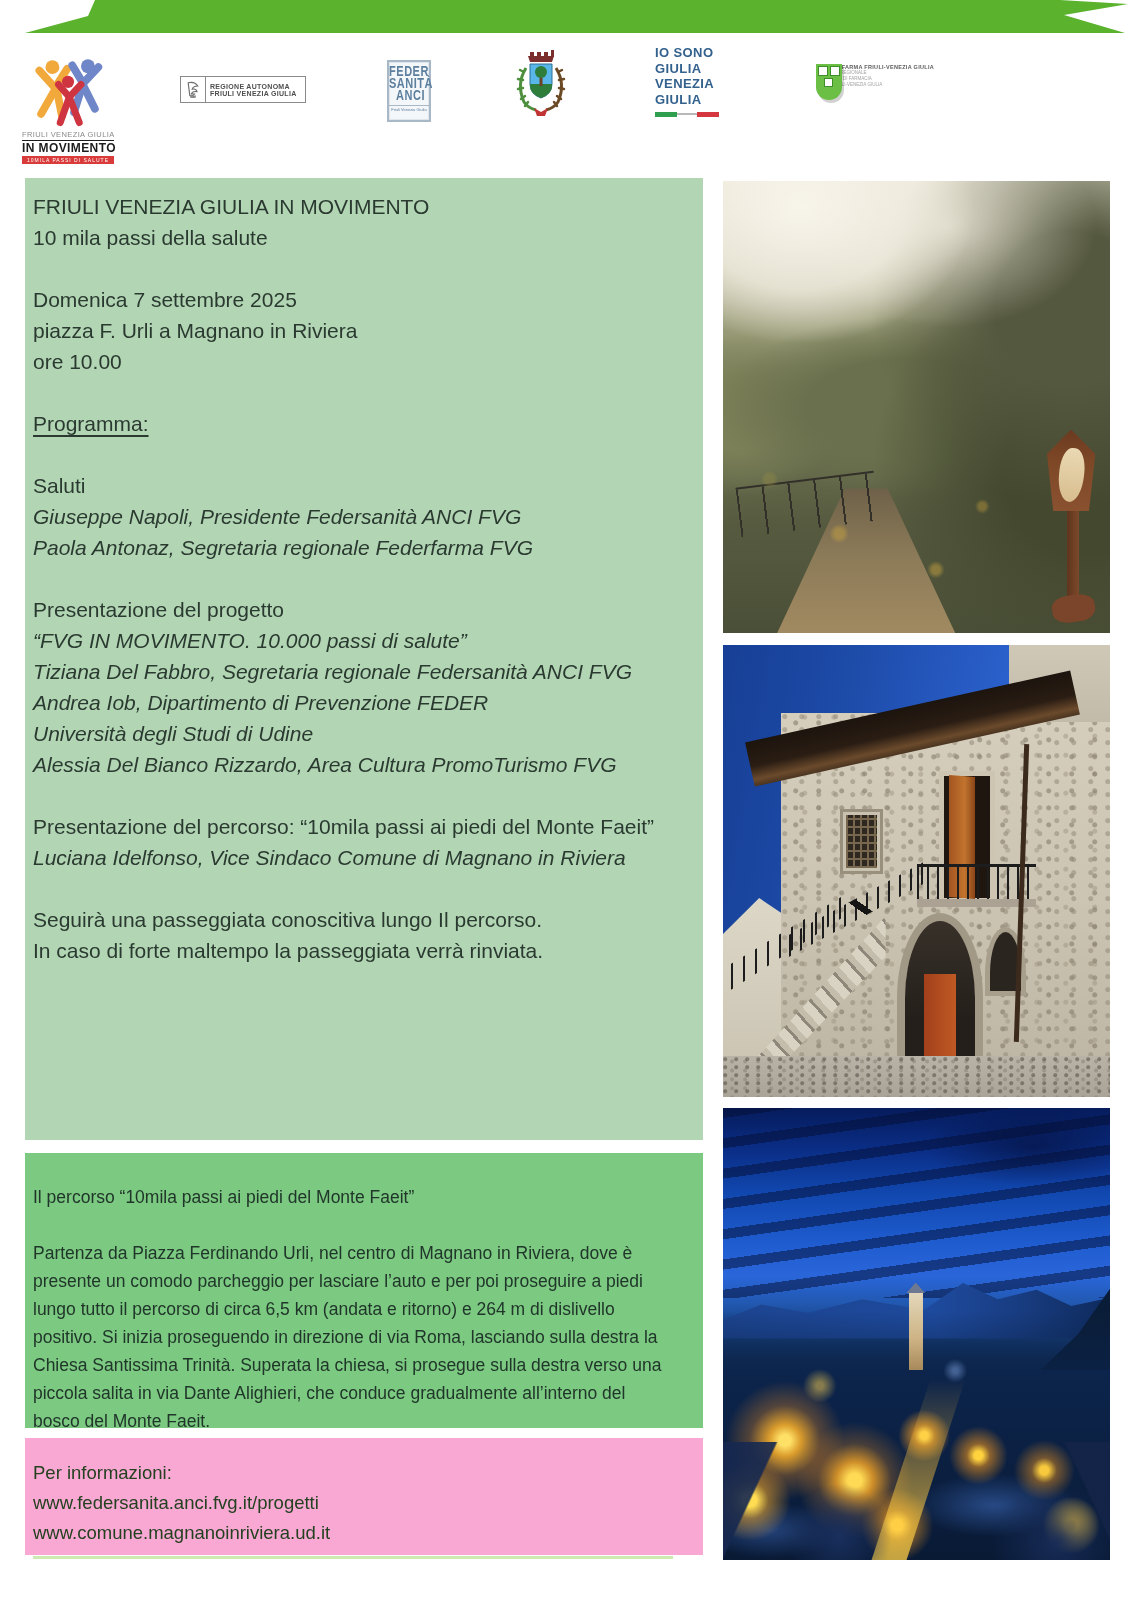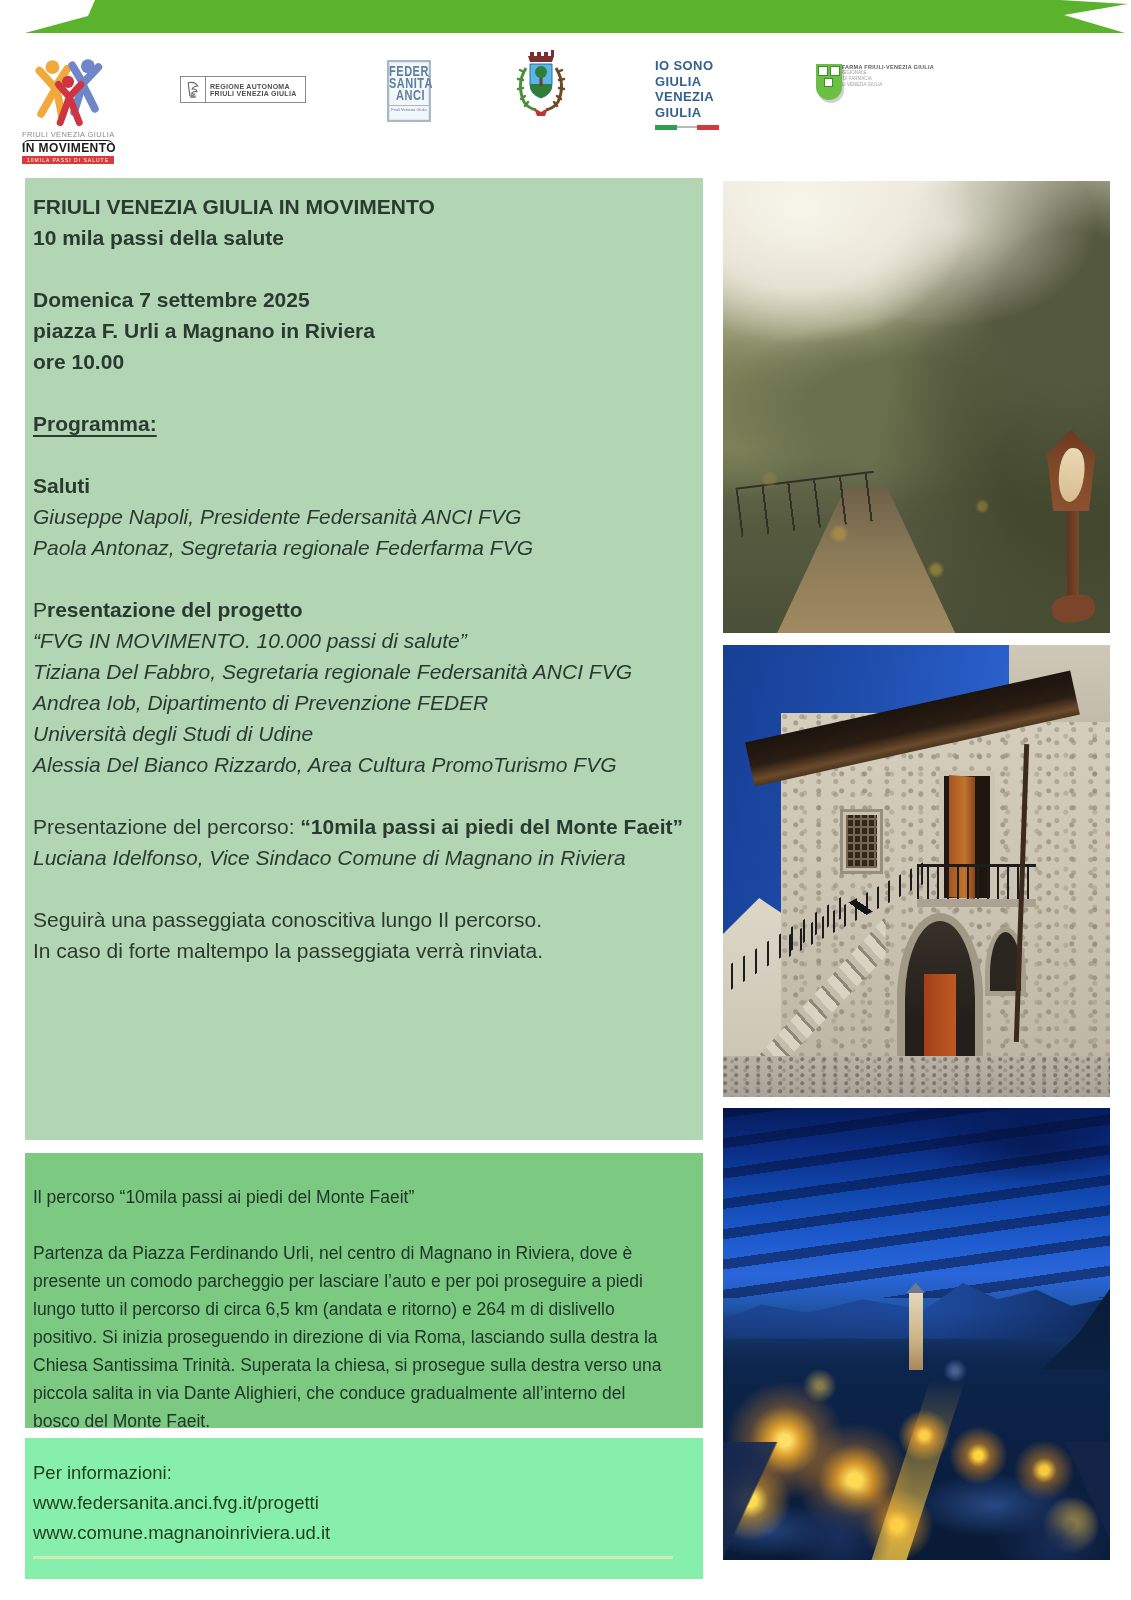--- a/index.html
+++ b/index.html
@@ -9,66 +9,66 @@
   
   .ribbon { position:absolute; left:0; top:0; width:1131px; height:33px; background:#5bb32d;
     clip-path: polygon(95px 0, 1060px 0, 1128px 4px, 1064px 15px, 1125px 33px, 25px 33px, 88px 16px); }
 
   
   .logo-row { position:absolute; left:0; top:40px; width:1131px; height:130px; }
 
   .lg-mov { position:absolute; left:22px; top:18px; width:92px; height:106px; }
   .lg-mov svg { display:block; margin:0 auto; }
   .lg-mov .l1 { font-size:7.5px; color:#8a8a8a; letter-spacing:.4px; text-align:center; white-space:nowrap; }
-  .lg-mov .l2 { font-size:12px; font-weight:bold; color:#1c1c1c; text-align:center; letter-spacing:.4px; border-top:1.5px solid #1c1c1c; margin-top:1px; white-space:nowrap;border-radius:7px; }
+  .lg-mov .l2 { font-size:12px; font-weight:bold; color:#1c1c1c; text-align:center; letter-spacing:.4px; border-top:1.5px solid #1c1c1c; margin-top:1px; white-space:nowrap; }
   .lg-mov .l3 { font-size:5px; color:#fff; background:#d93a3a; text-align:center; letter-spacing:1px; padding:1px 0; margin-top:1px; white-space:nowrap; overflow:hidden; }
 
   .lg-reg { position:absolute; left:180px; top:36px; width:126px; height:27px; border:1px solid #8a8a8a; display:flex; background:#fff; }
   .lg-reg .eagle { width:25px; border-right:1px solid #8a8a8a; display:flex; align-items:center; justify-content:center; }
   .lg-reg .txt { flex:1; display:flex; flex-direction:column; justify-content:center; padding-left:4px; }
   .lg-reg .txt div { font-size:7px; font-weight:bold; color:#4e4e4e; letter-spacing:.3px; white-space:nowrap; }
 
   .lg-fs { position:absolute; left:387px; top:20px; width:44px; height:62px; border:2px solid #a9b8c6; background:#f4f7fa; box-shadow:0 0 0 1px #dfe6ec inset; text-align:center; padding-top:3px; }
   .lg-fs .w { font-size:11px; font-weight:bold; color:#5d7f9e; transform:scale(1,1.25); letter-spacing:.5px; line-height:12px; }
   .lg-fs .w3 { text-align:right; padding-right:4px; }
   .lg-fs .sub { font-size:4px; color:#5d7f9e; margin-top:4px; border-top:1px solid #a9b8c6; padding-top:1px; white-space:nowrap; overflow:hidden; }
 
   .lg-crest { position:absolute; left:508px; top:10px; width:66px; height:70px; }
 
-  .lg-iosono { position:absolute; left:655px; top:18px; width:72px; height:75px; }
+  .lg-iosono { position:absolute; left:655px; top:5px; width:72px; height:75px; }
   .lg-iosono .t { font-size:13px; font-weight:bold; color:#33618e; letter-spacing:.4px; line-height:15.5px; white-space:nowrap; }
   .lg-iosono .flag { margin-top:4px; width:64px; height:6px; display:flex; align-items:center; }
   .lg-iosono .flag .g { width:22px; height:5px; background:#2f9e4f; }
   .lg-iosono .flag .w { flex:1; height:1.5px; background:#b9b9b9; }
   .lg-iosono .flag .r { width:22px; height:5px; background:#d4373e; }
 
   .lg-ff { position:absolute; left:814px; top:22px; width:120px; height:56px; display:flex; }
   .lg-ff .shield { position:relative; width:30px; height:40px; margin-top:2px; }
   .lg-ff .shield .body { position:absolute; left:2px; top:0; width:26px; height:36px; background:#6cbf45; border-radius:0 0 13px 13px; box-shadow:2px 3px 0 rgba(0,0,0,.18); }
   .lg-ff .shield .sq { position:absolute; width:10px; height:10px; background:#fff; border:1px solid #3e8f2a; }
   .lg-ff .shield .sq1 { left:4px; top:2px; }
   .lg-ff .shield .sq2 { left:16px; top:2px; }
   .lg-ff .shield .sq3 { left:10px; top:14px; width:9px; height:9px; }
   .lg-ff .fftxt { margin-left:5px; padding-top:2px; }
   .lg-ff .fftxt .t { font-size:5.5px; font-weight:bold; color:#5a5a5a; letter-spacing:.3px; white-space:nowrap; }
   .lg-ff .fftxt .s { font-size:4.5px; color:#a3a3a3; line-height:6px; white-space:nowrap; }
 
   
   .box1 { position:absolute; left:25px; top:178px; width:678px; height:962px; background:#b2d6b4; color:#2b3a31; padding:13px 14px 0 8px; font-size:21px; line-height:31px; }
-  .box1 .b { font-weight:bold; }
+  .box1 .b { font-weight:normal; }
   .box1 .i { font-style:italic; }
   .box1 .u { text-decoration:underline; text-underline-offset:4px; text-decoration-thickness:2px;margin-top:32px; }
   .box1 .blank { height:31px; }
   .box1 div.ln { white-space:nowrap; }
   .box1 div.wrap { white-space:normal; }
 
   .box2 { position:absolute; left:25px; top:1153px; width:678px; height:275px; background:#7cc981; color:#20362a; padding:30px 30px 0 8px; font-size:17.5px; line-height:28px; }
   .box2 .intro { margin-bottom:28px; }
 
-  .box3 { position:absolute; left:25px; top:1438px; width:678px; height:141px; background:#86efac; color:#23401f; padding:20px 20px 0 8px; font-size:18.5px; line-height:30px; }
+  .box3 { position:absolute; left:25px; top:1438px; width:678px; height:117px; background:#f9a8d4; color:#23401f; padding:20px 20px 0 8px; font-size:18.5px; line-height:30px; }
   .underline-accent { position:absolute; left:33px; top:1556px; width:640px; height:3px; background:#cdeab2; }
 
   
   .photo { position:absolute; left:723px; width:387px; overflow:hidden; }
 
   
   .ph1 { top:181px; height:452px;
     background:
       radial-gradient(ellipse 60% 40% at 20% 6%, rgba(248,245,236,.96) 0%, rgba(241,237,225,.8) 45%, rgba(232,227,210,0) 75%),
       radial-gradient(ellipse 55% 32% at 58% 10%, rgba(240,235,222,.75) 0%, rgba(240,235,222,0) 70%),

